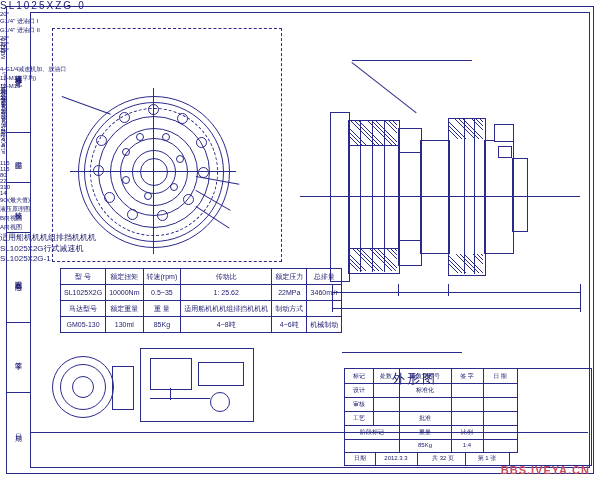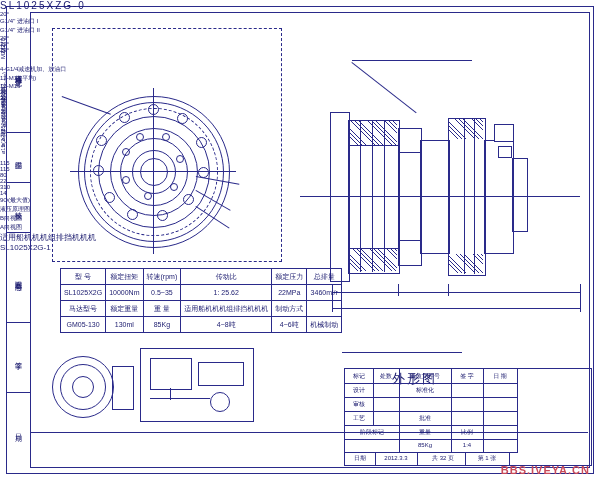--- a/index.html
+++ b/index.html
@@ -244,20 +244,21 @@
   <div class="solid" style="left:112px;top:366px;width:20px;height:42px;"></div>
   <div class="txt6" style="left:44px;top:424px;">B向视图</div>
   <div class="txt6" style="left:92px;top:424px;">A向视图</div>
 
   <div class="thin hline" style="left:30px;top:432px;width:558px;"></div>
 
   <div class="txt" style="left:392px;top:372px;font-size:13px;letter-spacing:2px;">外形图</div>
   <div class="solid" style="left:342px;top:352px;width:120px;height:0;border-left:none;border-right:none;border-bottom:none;"></div>
 
   <div class="txt8" style="left:462px;top:370px;">适用船机机机组排挡机机机</div>
+  <div class="txt8" style="left:488px;top:394px;">SL1025X2G行式减速机</div>
   <div class="txt8" style="left:508px;top:424px;">SL1025X2G-1</div>
 
   <div class="tb">
     <div class="cell" style="left:0;top:0;width:28px;height:14px;">标记</div>
     <div class="cell" style="left:28px;top:0;width:26px;height:14px;">处数</div>
     <div class="cell" style="left:54px;top:0;width:52px;height:14px;">更改文件号</div>
     <div class="cell" style="left:106px;top:0;width:32px;height:14px;">签 字</div>
     <div class="cell" style="left:138px;top:0;width:34px;height:14px;">日 期</div>
 
     <div class="cell" style="left:0;top:14px;width:28px;height:14px;">设计</div>

